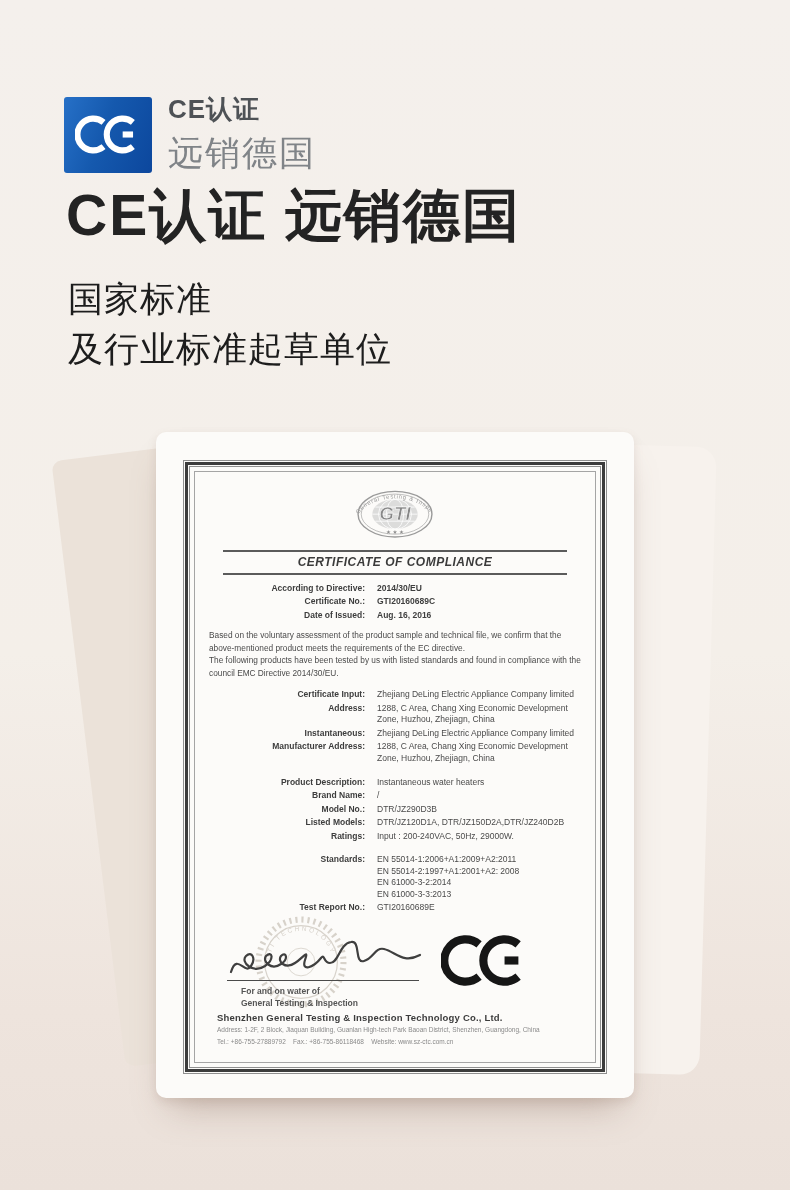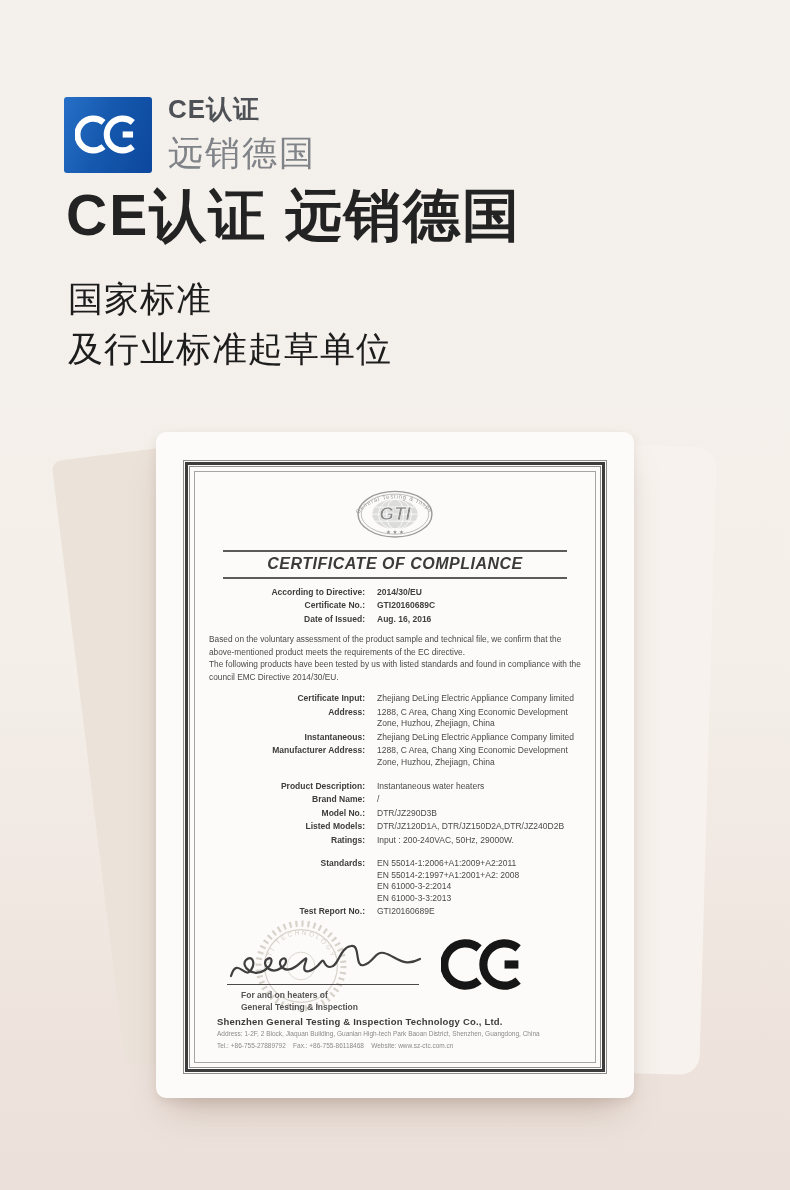--- a/index.html
+++ b/index.html
@@ -52,21 +52,21 @@
   .frame-b { border:3px solid #3c3c3c; padding:1px; height:100%; }
   .frame-c { border:1px solid #8f8f8f; padding:4px; height:100%; }
   .frame-d { border:1px solid #a5a5a5; height:100%; padding:4px 12px 4px; overflow:hidden; }
 
   
   .gti-wrap { text-align:center; margin-top:2px; }
   .cert-title-wrap {
     margin:2px 16px 0; border-top:2px solid #5b5b5b; border-bottom:2px solid #5b5b5b;
     padding:3px 0 4px; text-align:center;
   }
-  .cert-title { font-size:16px; font-weight:700; font-style:italic; color:#3b3b3b; letter-spacing:.5px; }
+  .cert-title { font-size:12px; font-weight:700; font-style:italic; color:#3b3b3b; letter-spacing:.5px; }
 
   .kv { display:flex; align-items:flex-start; margin-bottom:2px; font-size:8.5px; line-height:1.35; }
   .kv .k { width:170px; flex:none; text-align:right; font-weight:700; color:#3d3d3d; padding-right:12px; }
   .kv .v { flex:1; color:#4a4a4a; }
   .meta { margin-top:8px; }
   .meta .v { font-weight:700; color:#3f3f3f; }
 
   .intro { margin:8px 2px 0; font-size:8.3px; line-height:1.5; color:#4a4a4a; }
   .intro span { display:block; }
 
@@ -238,21 +238,21 @@
             <circle cx="60" cy="60" r="16" fill="none" stroke="#b3aa9d" stroke-width="1"></circle>
             <text font-size="7.5" fill="#b3aa9d" letter-spacing="2.5">
               <textPath href="#stampArc" startOffset="2%">GTI TECHNOLOGY</textPath>
             </text>
           </svg>
           <svg class="sig-script" width="205" height="52" viewBox="0 0 205 52" aria-hidden="true">
             <path d="M8 38 C14 18 22 42 28 32 C33 25 29 16 23 22 C17 28 30 40 42 32 C52 25 49 16 43 22 C39 27 48 37 58 30 C66 25 63 17 58 22 C54 27 62 36 72 29 C80 24 86 14 82 26 C78 38 90 34 98 24 C102 19 100 29 107 29 C116 29 116 10 128 8 C138 6 131 30 141 27 C151 24 152 13 161 15 C173 18 180 30 197 21" fill="none" stroke="#3f3f3f" stroke-width="2.2" stroke-linecap="round"></path>
           </svg>
           <div class="sig-line"></div>
           <div class="behalf">
-            <div>For and on heaters of</div>
+            <div>For and on water of</div>
             <div>General Testing &amp; Inspection</div>
           </div>
           <svg class="big-ce" width="88" height="57" viewBox="0 0 108 70" aria-hidden="true">
             <g fill="none" stroke="#161616" stroke-width="10">
               <path d="M46.7 15.1 A26 26 0 1 0 46.7 54.9"></path>
               <path d="M94.7 15.1 A26 26 0 1 0 94.7 54.9"></path>
               <path d="M78 35 H95"></path>
             </g>
           </svg>
         </div>

